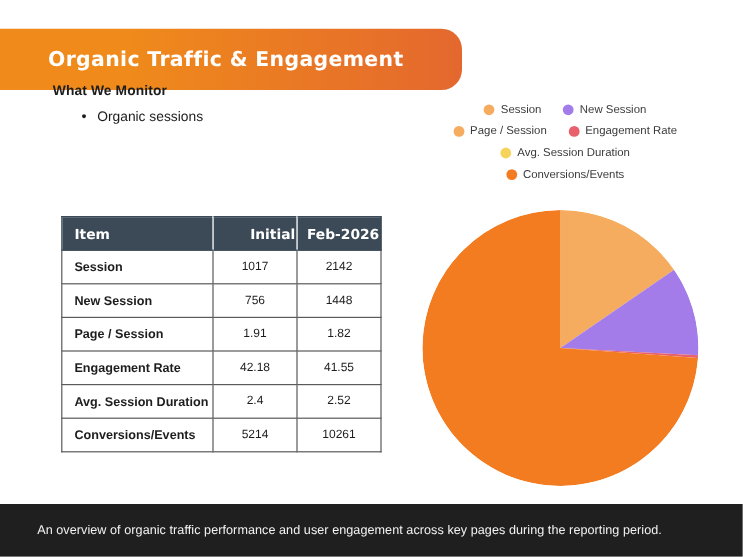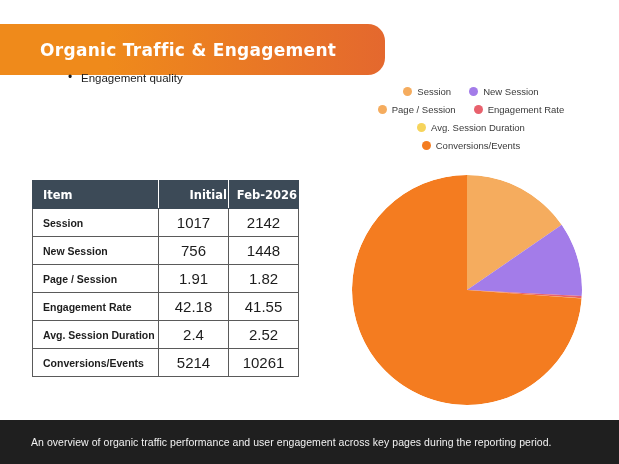--- a/index.html
+++ b/index.html
@@ -69,21 +69,21 @@
     position: absolute;
     left: 0;
     top: -1px;
     font-size: 12px;
     color: #1d1d1d;
   }
 
   
   #metrics-table {
     position: absolute;
-    left: 32px;
+    left: 51px;
     top: 180px;
     width: 266px;
     border-collapse: collapse;
     table-layout: fixed;
   }
   #metrics-table th,
   #metrics-table td {
     border: 1px solid #5a5a5a;
     height: 28px;
     box-sizing: border-box;
@@ -104,21 +104,21 @@
   }
   #metrics-table thead th.col-num {
     text-align: right;
     width: 70px;
   }
   #metrics-table thead th.col-mid {
     border-right: 1px solid #ffffff;
   }
   #metrics-table tbody td {
     background: #ffffff;
-    font-size: 15px;
+    font-size: 10px;
     color: #1d1d1d;
   }
   #metrics-table tbody td.cell-item {
     text-align: left;
     padding-left: 10px;
     font-weight: bold;
     font-size: 10.5px;
   }
   #metrics-table tbody td.cell-num {
     text-align: center;
@@ -190,22 +190,23 @@
   }
 </style>
 </head>
 <body>
 
 <div id="title-banner">
   <div id="title-text">Organic Traffic &amp; Engagement</div>
 </div>
 
 <div id="left-col">
+  <div id="monitor-heading">What We Monitor</div>
   <ul id="monitor-list">
-    <li>Engagement quality</li>
+    <li>Organic sessions</li>
   </ul>
 </div>
 
 <table id="metrics-table">
   <thead>
     <tr>
       <th class="col-item">Item</th>
       <th class="col-num col-mid">Initial</th>
       <th class="col-num">Feb-2026</th>
     </tr>

